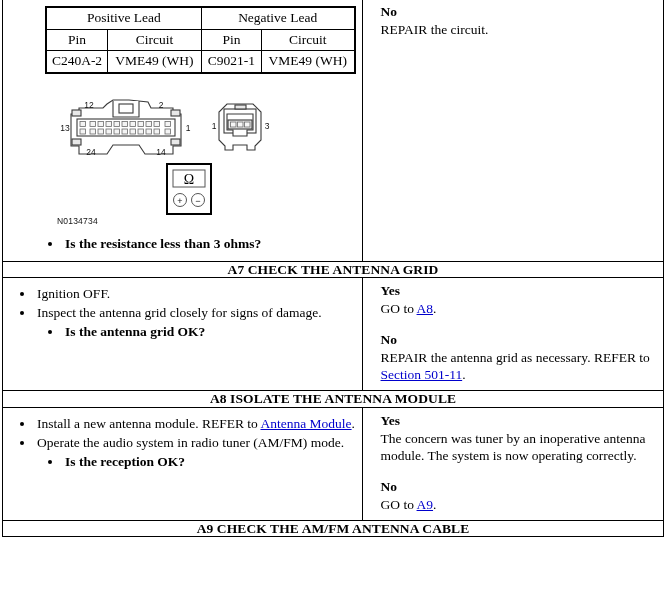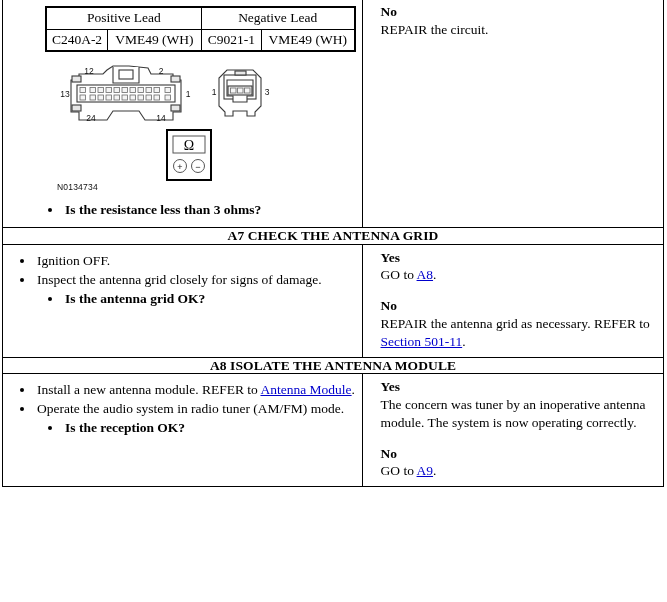--- a/index.html
+++ b/index.html
@@ -85,21 +85,21 @@
   }
   .pt-c1 { width: 63px; }
   .pt-c2 { width: 101px; }
   .pt-c3 { width: 62px; }
   .pt-c4 { width: 100px; }
 
   
   .figure {
     position: relative;
     height: 134px;
-    margin-top: 12px;
+    margin-top: 24px;
     text-decoration: underline;
   }
   .fig-id {
     position: absolute;
     left: 48px;
     top: 118px;
     font-family: "Liberation Sans", sans-serif;
     font-size: 8.5px;
     letter-spacing: .2px;
     color: #111111;
@@ -129,20 +129,26 @@
                   <col class="pt-c2">
                   <col class="pt-c3">
                   <col class="pt-c4">
               </colgroup>
               <tbody>
                 <tr>
                   <td colspan="2">Positive Lead</td>
                   <td colspan="2">Negative Lead</td>
                 </tr>
                 <tr>
+                  <td>Pin</td>
+                  <td>Circuit</td>
+                  <td>Pin</td>
+                  <td>Circuit</td>
+                </tr>
+                <tr>
                   <td>C240A-2</td>
                   <td>VME49 (WH)</td>
                   <td>C9021-1</td>
                   <td>VME49 (WH)</td>
                 </tr>
               </tbody>
             </table>
 
             <div class="figure">
 
@@ -297,17 +303,20 @@
             </div>
             <div class="result-gap"></div>
             <div class="result-block">
               <div class="result-label">No</div>
               <div><span>GO to </span><a class="link" href="#">A9</a><span>.</span></div>
             </div>
           </div>
         </td>
       </tr>
 
+      <tr>
+        <td colspan="2" class="sec-head">A9 CHECK THE AM/FM ANTENNA CABLE</td>
+      </tr>
 
     </tbody>
   </table>
 
 </div>
 
 </body></html>

